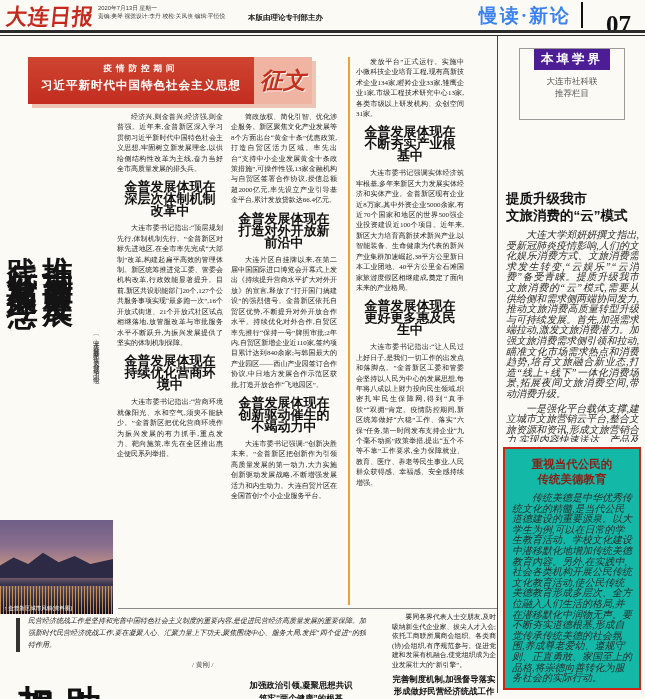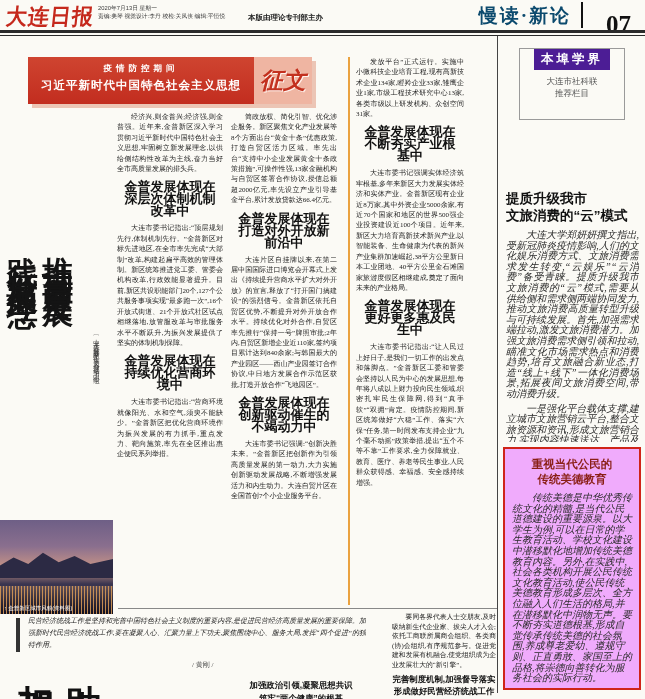--- a/index.html
+++ b/index.html
@@ -6,21 +6,21 @@
   .page{position:relative;width:645px;height:699px;background:#fbfaf5;overflow:hidden;
         font-family:"Liberation Serif",serif;color:#1c1c1c;}
   
   .hdr{position:absolute;top:0;left:0;width:645px;height:30px;}
   .logo{position:absolute;left:6px;top:3px;font-size:21px;font-weight:bold;color:#c5281c;
         transform:skewX(-6deg) scaleY(1.05);letter-spacing:1px;}
   .hdr-meta{position:absolute;left:98px;top:4px;font-size:5.8px;line-height:8px;color:#3a3a3a;
         font-family:"Liberation Sans",sans-serif;}
   .hdr-org{position:absolute;left:248px;top:13px;font-size:7.5px;font-weight:bold;color:#222;
         font-family:"Liberation Sans",sans-serif;}
-  .hdr-section{position:absolute;right:74px;top:3px;font-size:19px;font-weight:bold;letter-spacing:2px;color:#0c4a6e;}
+  .hdr-section{position:absolute;right:74px;top:3px;font-size:19px;font-weight:bold;letter-spacing:2px;color:#3b82f6;}
   .hdr-vline{position:absolute;right:62px;top:2px;width:2px;height:26px;background:#111;}
   .hdr-pageno{position:absolute;right:14px;top:11px;font-size:25px;font-weight:bold;color:#111;}
   .hdr-rule{position:absolute;top:30px;left:0;width:645px;height:6px;
         border-top:3px solid #2b2b2b;border-bottom:1px solid #2b2b2b;box-sizing:border-box;}
   
   .banner{position:absolute;left:28px;top:57px;width:284px;height:47px;display:flex;
         box-shadow:4px 4px 0 #ecc5b5;}
   .banner-main{flex:1;background:linear-gradient(180deg,#cf4430,#c22d1f);color:#fff;text-align:center;
         padding-top:6px;box-sizing:border-box;}
   .banner-l1{font-size:8.5px;letter-spacing:4px;font-weight:bold;}
@@ -54,21 +54,21 @@
   
   .sb-box{position:absolute;left:519px;top:48px;width:104px;height:70px;border:1px solid #9a9a9a;
         text-align:center;background:#fbfaf5;}
   .sb-box-label{display:inline-block;background:#4c1d95;color:#fff;font-size:12.5px;font-weight:bold;
         letter-spacing:3px;padding:2px 7px;font-family:"Liberation Sans",sans-serif;}
   .sb-box-sub{font-size:8.5px;color:#555;line-height:12px;margin-top:5px;}
   .sb-title{position:absolute;left:506px;top:190px;width:132px;font-size:13.5px;font-weight:bold;line-height:17px;
         color:#111;font-family:"Liberation Sans",sans-serif;}
   .sb-body{position:absolute;left:506px;top:230px;width:133px;height:212px;overflow:hidden;text-align:justify;}
   .redbox{position:absolute;left:503px;top:447px;width:138px;height:243px;border:2px solid #cf2418;
-        box-sizing:border-box;padding:6px 7px;overflow:hidden;background:#f0abfc;}
+        box-sizing:border-box;padding:6px 7px;overflow:hidden;background:#14b8a6;}
   .redbox-title{font-size:11.5px;font-weight:bold;text-align:center;line-height:15px;color:#8a1f16;
         margin:2px 0 6px 0;font-family:"Liberation Sans",sans-serif;}
   
   .bot-rule{position:absolute;left:118px;top:608px;width:379px;height:0;border-top:1px solid #888;}
   .bot-leadbar{position:absolute;left:16px;top:618px;width:4px;height:34px;background:#333;}
   .bot-lead{position:absolute;left:28px;top:615px;width:338px;height:40px;overflow:hidden;
         font-size:7px;line-height:12px;font-style:italic;text-align:justify;color:#222;}
   .bot-head{position:absolute;left:18px;top:655px;width:102px;height:44px;overflow:hidden;display:flex;}
   .bot-head span{writing-mode:vertical-rl;font-size:37px;font-weight:bold;line-height:1;color:#111;
         font-family:"Liberation Sans",sans-serif;margin-right:10px;letter-spacing:6px;}

